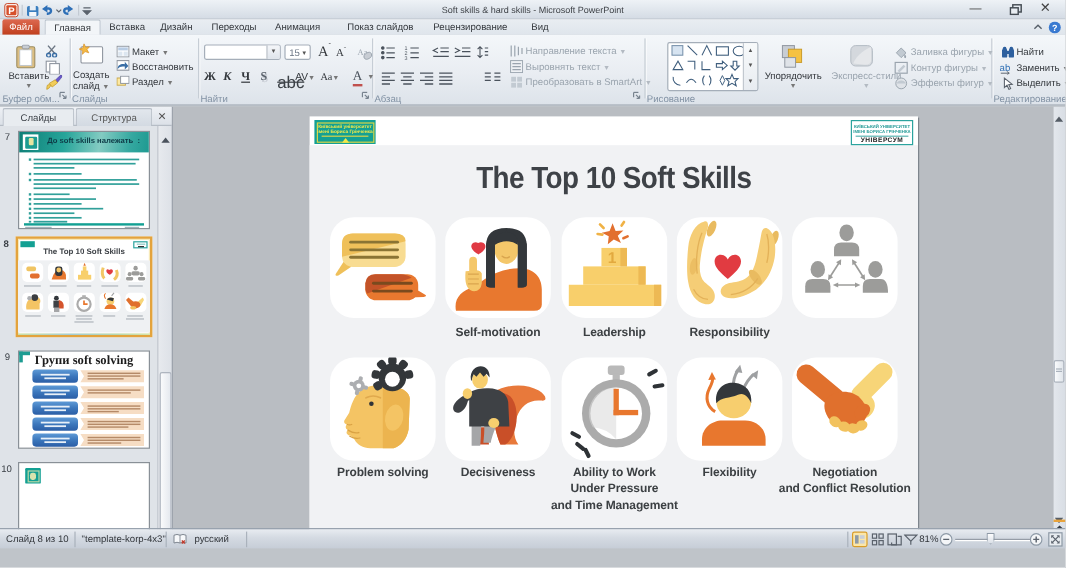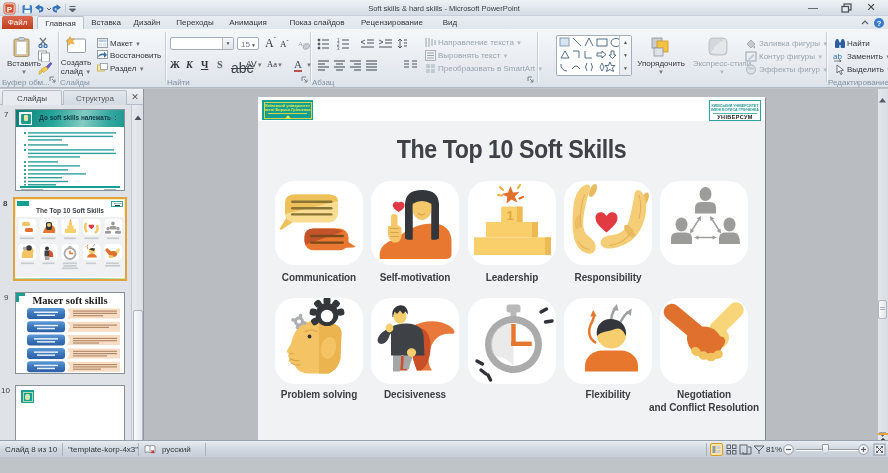--- a/index.html
+++ b/index.html
@@ -107,20 +107,21 @@
   <div id="ribbon">
     <div class="gsep" style="left:58px;"></div>
     <div class="gsep" style="left:165px;"></div>
     <div class="gsep" style="left:310px;"></div>
     <div class="gsep" style="left:537px;"></div>
     <div class="gsep" style="left:826px;"></div>
     <div class="glabel" style="left:2px; width:52px;">Буфер обм...</div>
     <div class="glabel" style="left:60px; width:104px;">Слайды</div>
     <div class="glabel" style="left:167px; width:142px;">Найти</div>
     <div class="glabel" style="left:312px; width:224px;">Абзац</div>
+    <div class="glabel" style="left:539px; width:286px;">Рисование</div>
     <div class="glabel" style="left:828px; width:60px;">Редактирование</div>
 
     <svg style="position:absolute; left:12px; top:8px;" width="20" height="21" viewBox="0 0 20 21">
       <rect x="2" y="2" width="15" height="17.5" rx="1.5" fill="#dcbe82" stroke="#9c8d62" stroke-width="0.9"></rect>
       <rect x="4.5" y="4.5" width="10" height="13" fill="#fff" stroke="#b9c2cc" stroke-width="0.7"></rect>
       <rect x="6.5" y="0.5" width="6" height="3.2" rx="1.3" fill="#c8cdd4" stroke="#8d949e" stroke-width="0.7"></rect>
     </svg>
     <div class="rbtn-txt" style="left:4px; top:30px; width:40px; text-align:center;">Вставить</div>
     <div class="rbtn-txt dd" style="left:4px; top:40px; width:40px; text-align:center;">▼</div>
     <svg style="position:absolute; left:38px; top:8px;" width="13" height="11" viewBox="0 0 13 11">
@@ -486,21 +487,21 @@
                 <rect x="91" y="45.5" width="13" height="1.6"></rect>
                 <rect x="90" y="48" width="15" height="1.6"></rect>
             </g>
           </svg>
         </div>
         <div style="position:absolute; left:0; top:78.5px; width:110px; height:1.5px; background:linear-gradient(90deg,#bfe0a8,#8ec8e0 40%,#a5d6b4 75%,#cde6a9);"></div>
       </div>
       <div class="slnum" style="left:4px; top:204px;">9</div>
       <div class="thumb" id="th9" style="top:203px; height:82px;">
         <div style="position:absolute; left:0; top:0; width:9px; height:9px; border-left:3px solid #1d9c92; border-top:3px solid #1d9c92;"></div>
-        <div style="position:absolute; left:0; right:0; top:2px; text-align:center; font-family:'Liberation Serif',serif; font-size:10.5px; font-weight:bold; color:#1c1c1c;">Макет soft skills</div>
+        <div style="position:absolute; left:0; right:0; top:2px; text-align:center; font-family:'Liberation Serif',serif; font-size:10.5px; font-weight:bold; color:#1c1c1c;">Групи soft solving</div>
         <svg id="th9rows" style="position:absolute; left:0; top:0;" width="108" height="80" viewBox="0 0 108 80">
           <defs>
             <linearGradient id="bluebox" x1="0" y1="0" x2="0" y2="1">
               <stop offset="0" stop-color="#5e9ad6"></stop>
                 <stop offset="0.5" stop-color="#3c77bc"></stop>
                 <stop offset="1" stop-color="#2b5ea6"></stop>
             </linearGradient>
           </defs>
           <g>
             <rect x="11" y="15" width="38" height="11" rx="3" fill="url(#bluebox)"></rect>
@@ -761,27 +762,27 @@
           <ellipse cx="58.5" cy="45" rx="7.5" ry="5.5" transform="rotate(-42 58.5 45)" fill="#e0702d"></ellipse>
           <g fill="#f2c25e">
             <ellipse cx="36" cy="53.5" rx="5.2" ry="4.2" transform="rotate(35 36 53.5)"></ellipse>
             <ellipse cx="43.5" cy="57.5" rx="5.2" ry="4.2" transform="rotate(20 43.5 57.5)"></ellipse>
             <ellipse cx="51" cy="59" rx="5.2" ry="4.2" transform="rotate(5 51 59)"></ellipse>
             <ellipse cx="58" cy="56.5" rx="5" ry="4.2" transform="rotate(-25 58 56.5)"></ellipse>
           </g>
         </svg>
       </div>
 
-      <div class="clabel" style="left:-9px;  top:173.5px;">Communication</div>
       <div class="clabel" style="left:184px; top:173.5px;">Leadership</div>
       <div class="clabel" style="left:87px;  top:173.5px;">Self-motivation</div>
       <div class="clabel" style="left:280px; top:173.5px;">Responsibility</div>
 
       <div class="clabel" style="left:-9px;  top:290.5px;">Problem solving</div>
       <div class="clabel" style="left:87px;  top:290.5px;">Decisiveness</div>
+      <div class="clabel" style="left:184px; top:290.5px;">Ability to Work<br>Under Pressure<br>and Time Management</div>
       <div class="clabel" style="left:280px; top:290.5px;">Flexibility</div>
       <div class="clabel" style="left:376px; top:290.5px;">Negotiation<br>and Conflict Resolution</div>
     </div>
 
     <div id="escroll">
       <div style="position:absolute; left:0px; top:2px; width:9px; height:10px; text-align:center;"><svg width="9" height="9" viewBox="0 0 9 9">
             <path d="M4.5,2 L8,6.5 L1,6.5 Z" fill="#555d66"></path>
           </svg></div>
       <div style="position:absolute; left:0px; top:211px; width:9px; height:19px; background:linear-gradient(90deg,#fafbfc,#e0e5eb); border:1px solid #aeb5bf; border-radius:2px;">
         <div style="margin:6px 1px 0; height:1px; background:#aab2bc; box-shadow:0 2px 0 #aab2bc;"></div>

